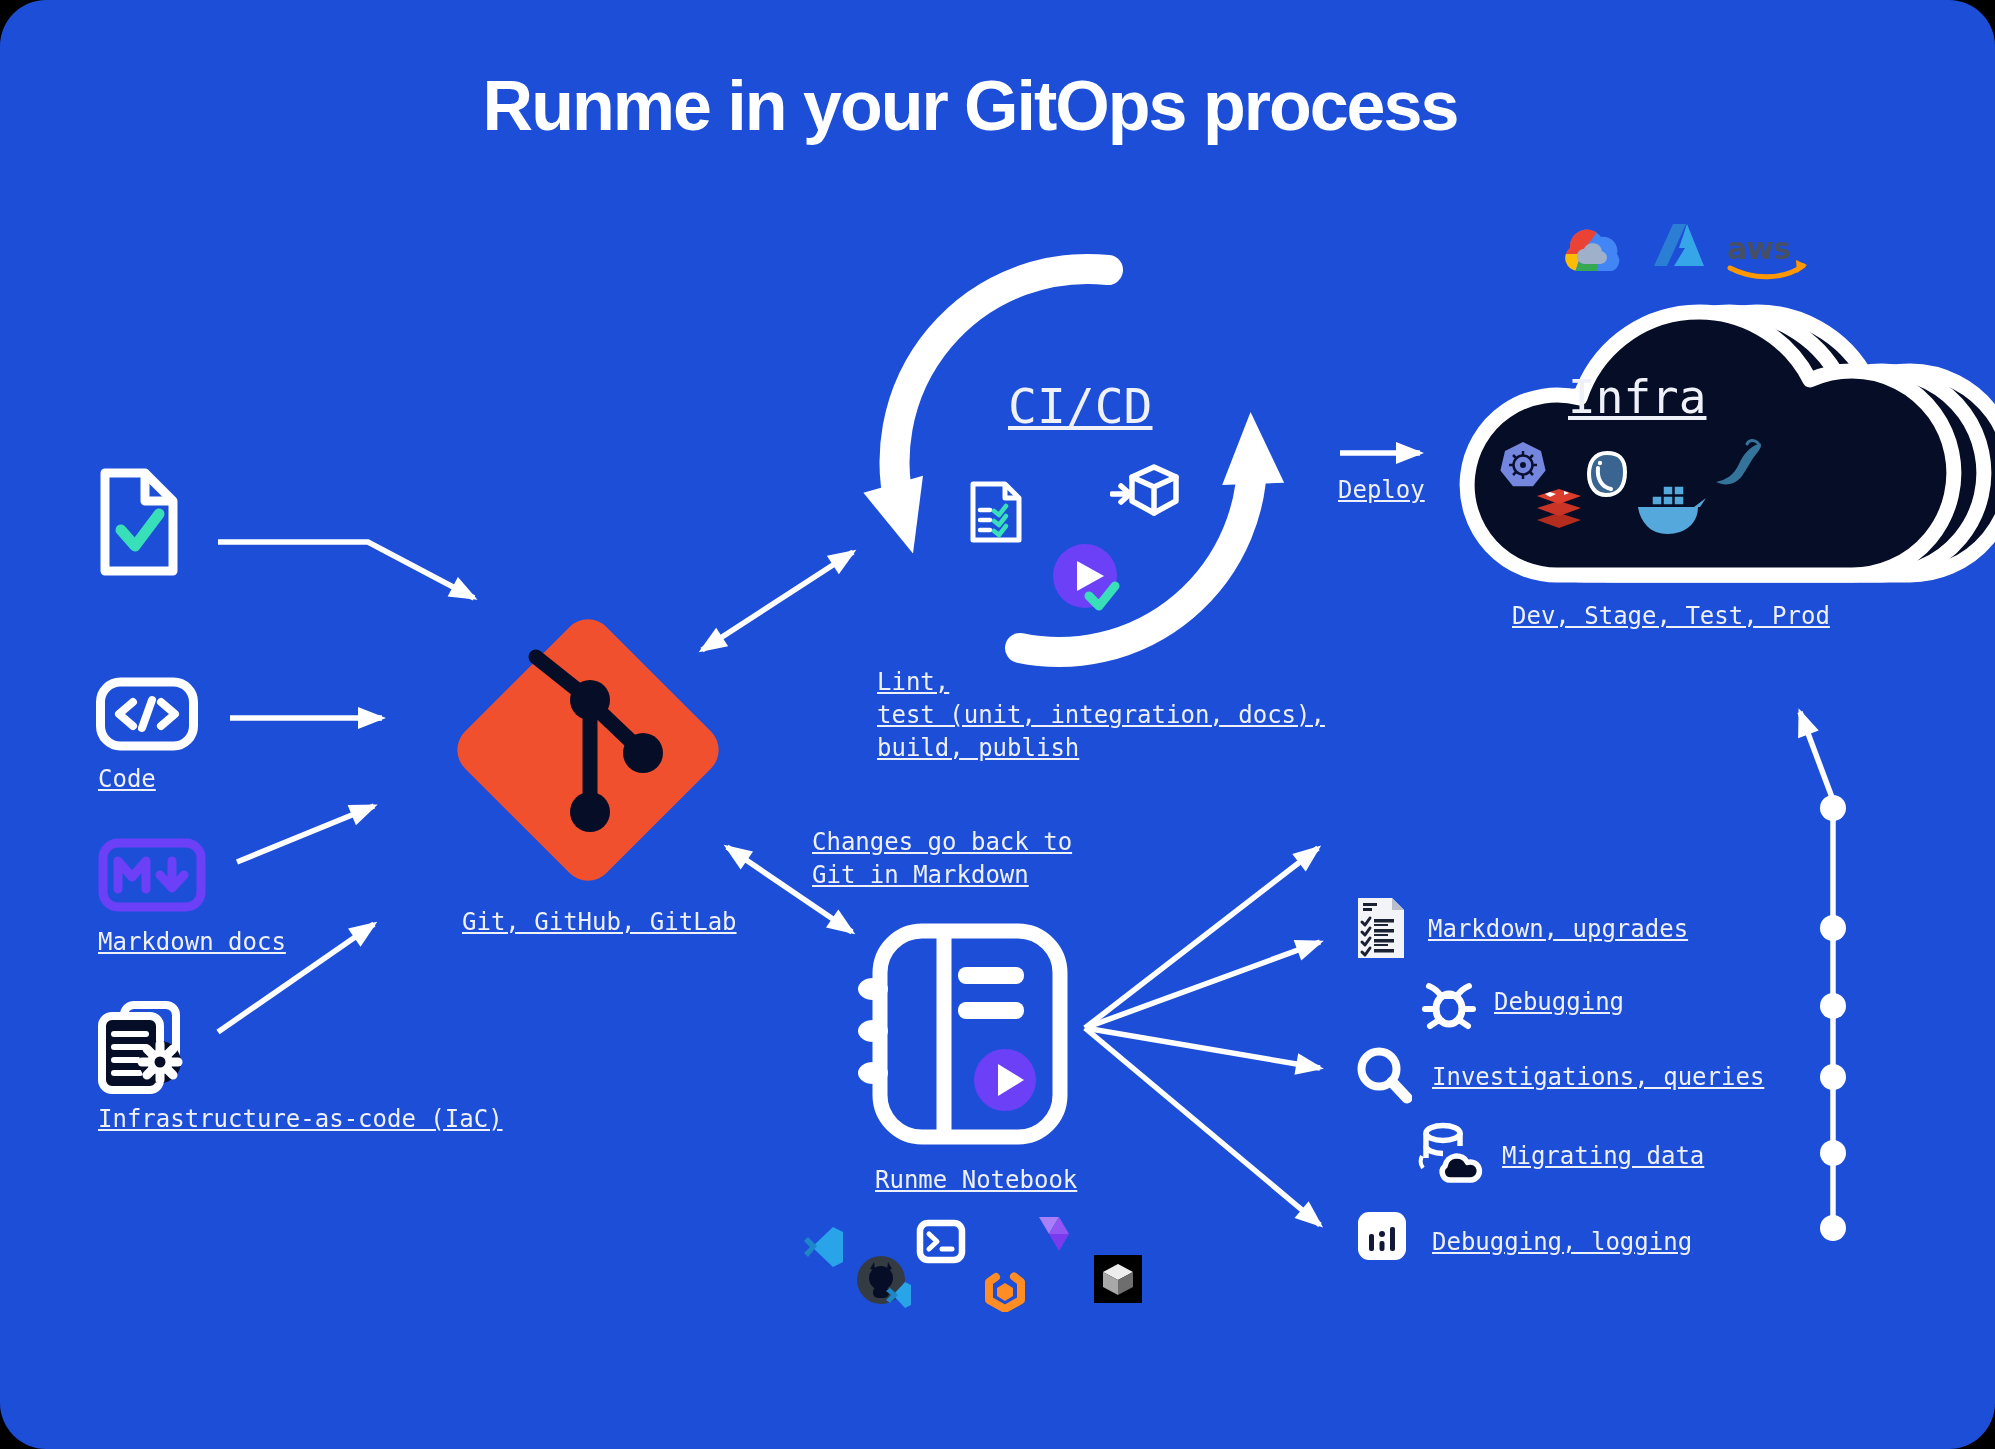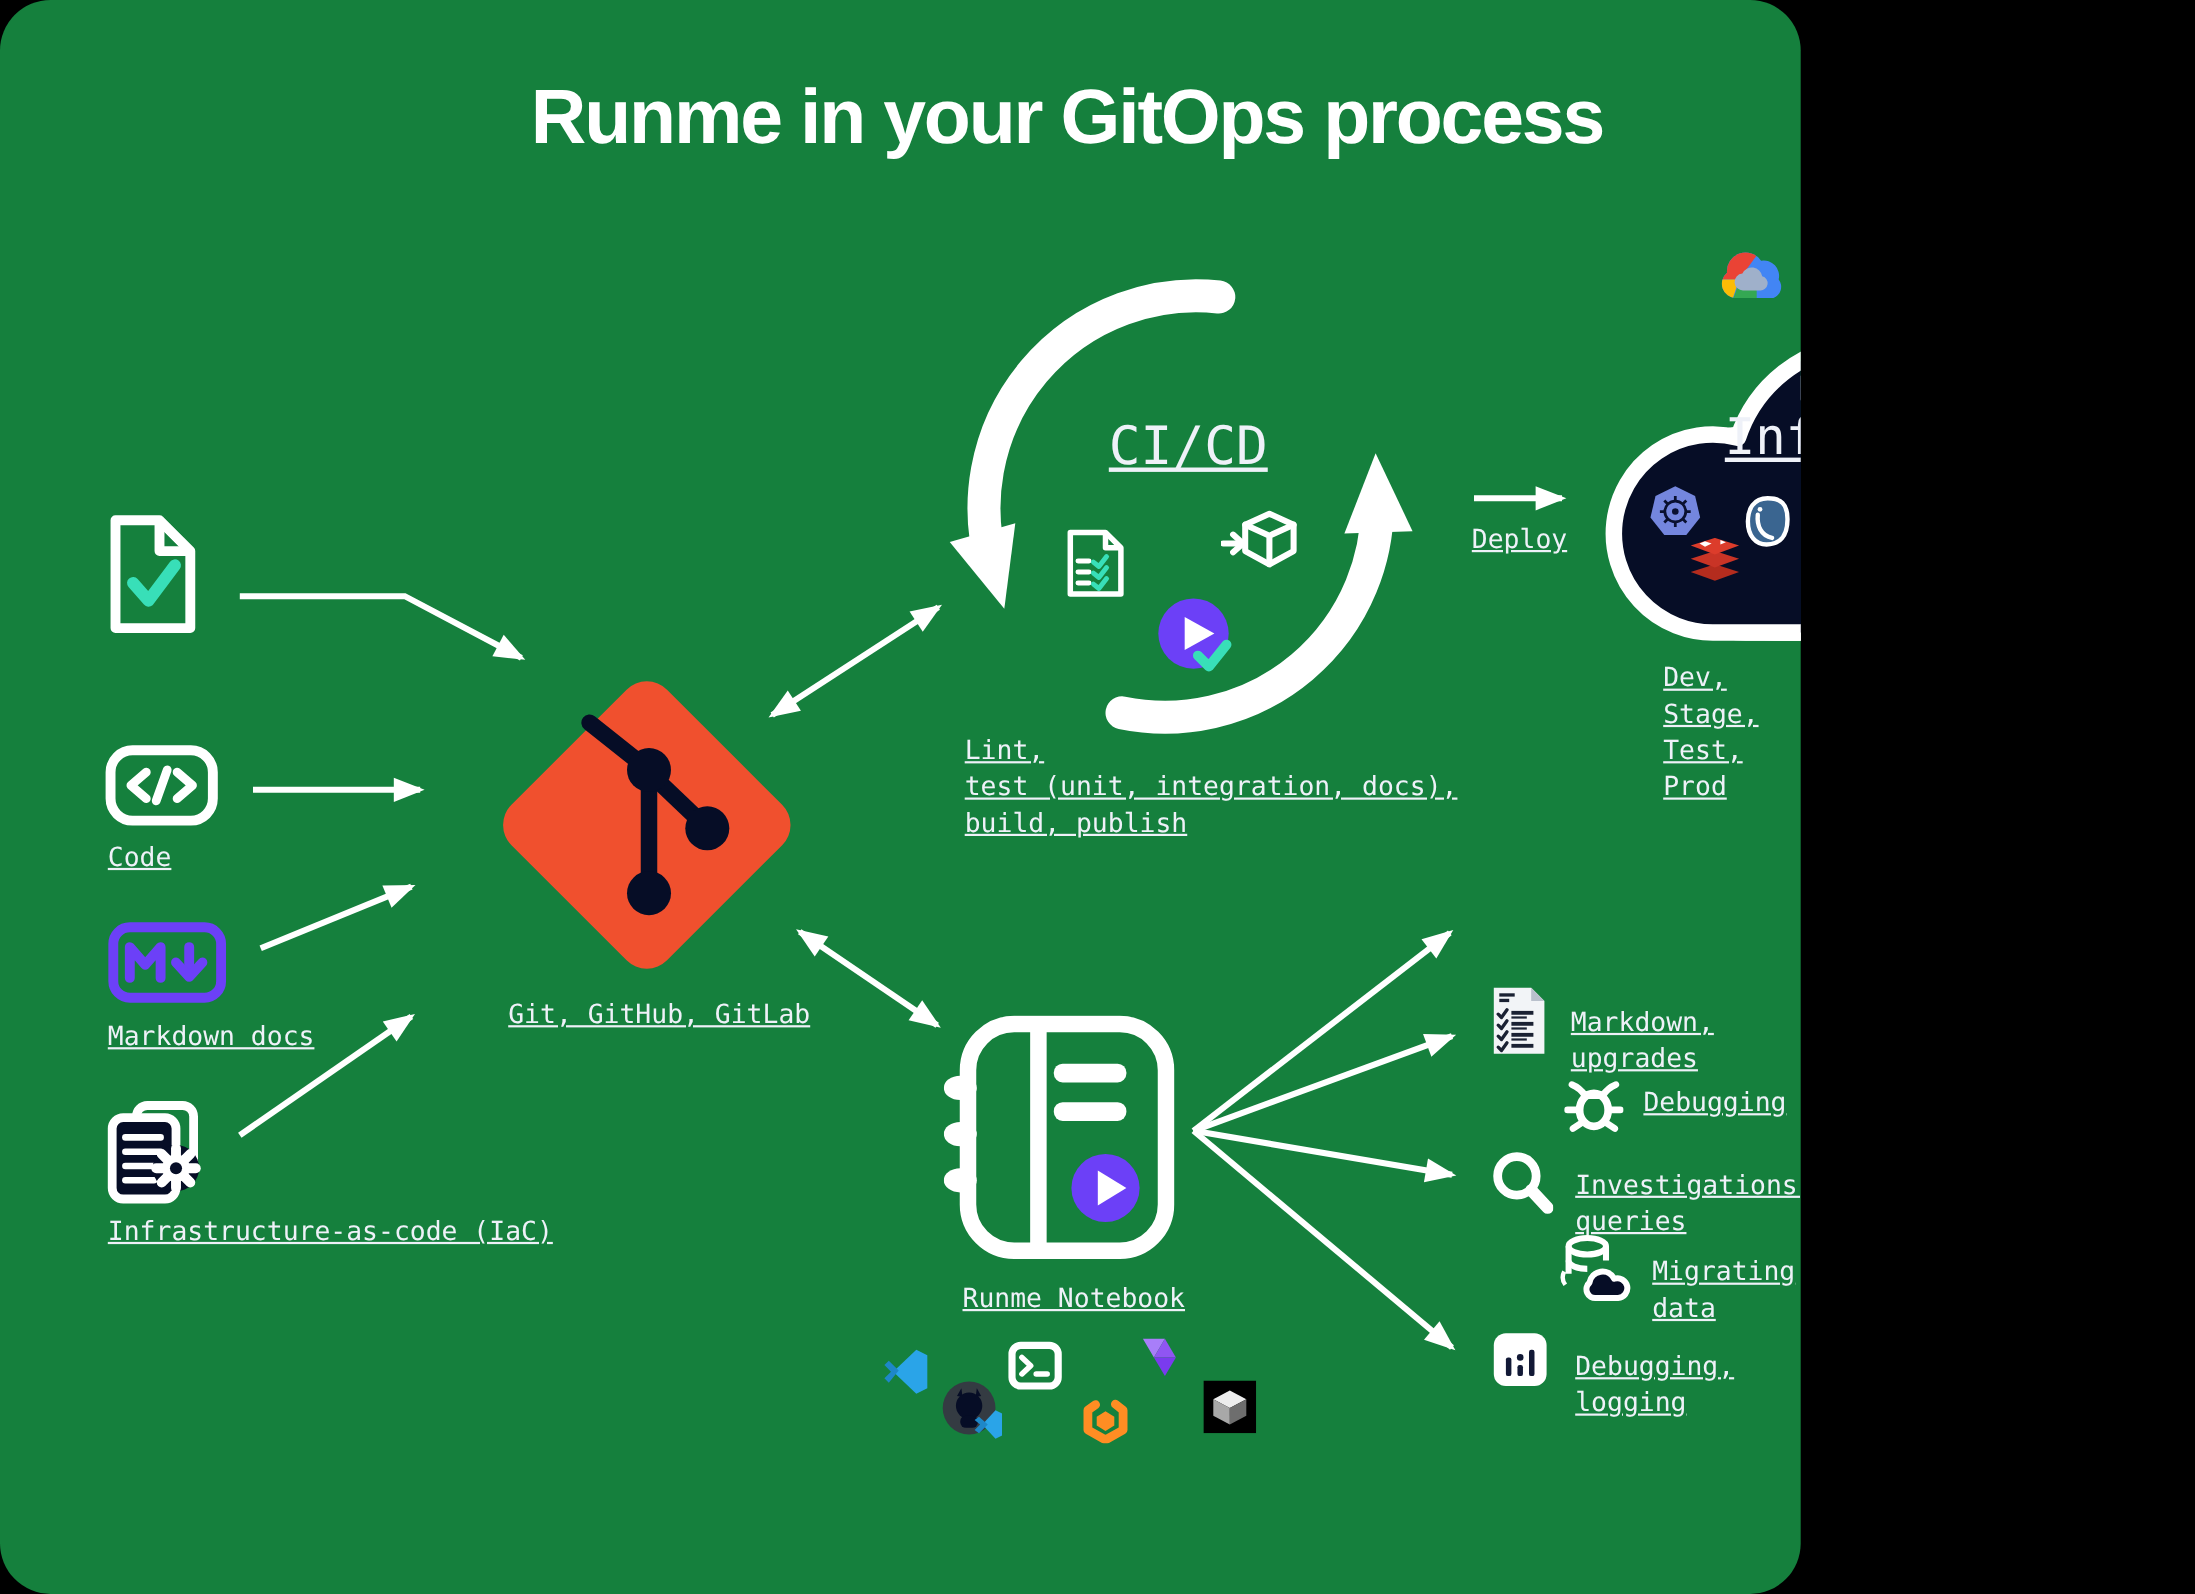--- a/index.html
+++ b/index.html
@@ -1,18 +1,18 @@
 <!DOCTYPE html>
 <html><head>
 <meta charset="utf-8">
 <style>
   html,body { margin:0; padding:0; background:#000; }
   .canvas {
-    position:relative; width:1637px; height:1449px;
-    background:#15803d; border-radius:46px; overflow:hidden;
+    position:relative; width:1995px; height:1449px;
+    background:#1d4ed8; border-radius:46px; overflow:hidden;
     font-family:"DejaVu Sans Mono", monospace;
   }
   .overlay { position:absolute; left:0; top:0; width:1995px; height:1449px; }
   .title {
     position:absolute; left:0; top:66px; width:1940px; text-align:center;
     color:#ffffff; font-family:"Liberation Sans", sans-serif;
     font-weight:800; font-size:70px; letter-spacing:-2px;
   }
   .mono {
     position:absolute; color:#eef1f8; font-size:24px; line-height:33px;
@@ -95,20 +95,22 @@
   <div class="mono" style="left:98px;  top:926px;">Markdown docs</div>
   <div class="mono" style="left:98px;  top:1103px;">Infrastructure-as-code (IaC)</div>
   <div class="mono" style="left:462px; top:906px;">Git, GitHub, GitLab</div>
   <div class="mono mono-big" style="left:1008px; top:380px;">CI/CD</div>
   <div class="mono" style="left:877px; top:666px;">Lint,
 test (unit, integration, docs),
 build, publish</div>
   <div class="mono" style="left:1338px; top:474px;">Deploy</div>
   <div class="mono mono-mid" style="left:1568px; top:372px;">Infra</div>
   <div class="mono" style="left:1512px; top:600px;">Dev, Stage, Test, Prod</div>
+  <div class="mono" style="left:812px; top:826px;">Changes go back to
+Git in Markdown</div>
   <div class="mono" style="left:875px; top:1164px;">Runme Notebook</div>
 
   <div class="mono" style="left:1428px; top:913px;">Markdown, upgrades</div>
   <div class="mono" style="left:1494px; top:986px;">Debugging</div>
   <div class="mono" style="left:1432px; top:1061px;">Investigations, queries</div>
   <div class="mono" style="left:1502px; top:1140px;">Migrating data</div>
   <div class="mono" style="left:1432px; top:1226px;">Debugging, logging</div>
 
   <svg class="icon" style="left:95px; top:464px;" width="88" height="116" viewBox="0 0 88 116">
     <path d="M10,9 H50 L78,37 V107 H10 Z" fill="none" stroke="#ffffff" stroke-width="9" stroke-linejoin="round"></path>

